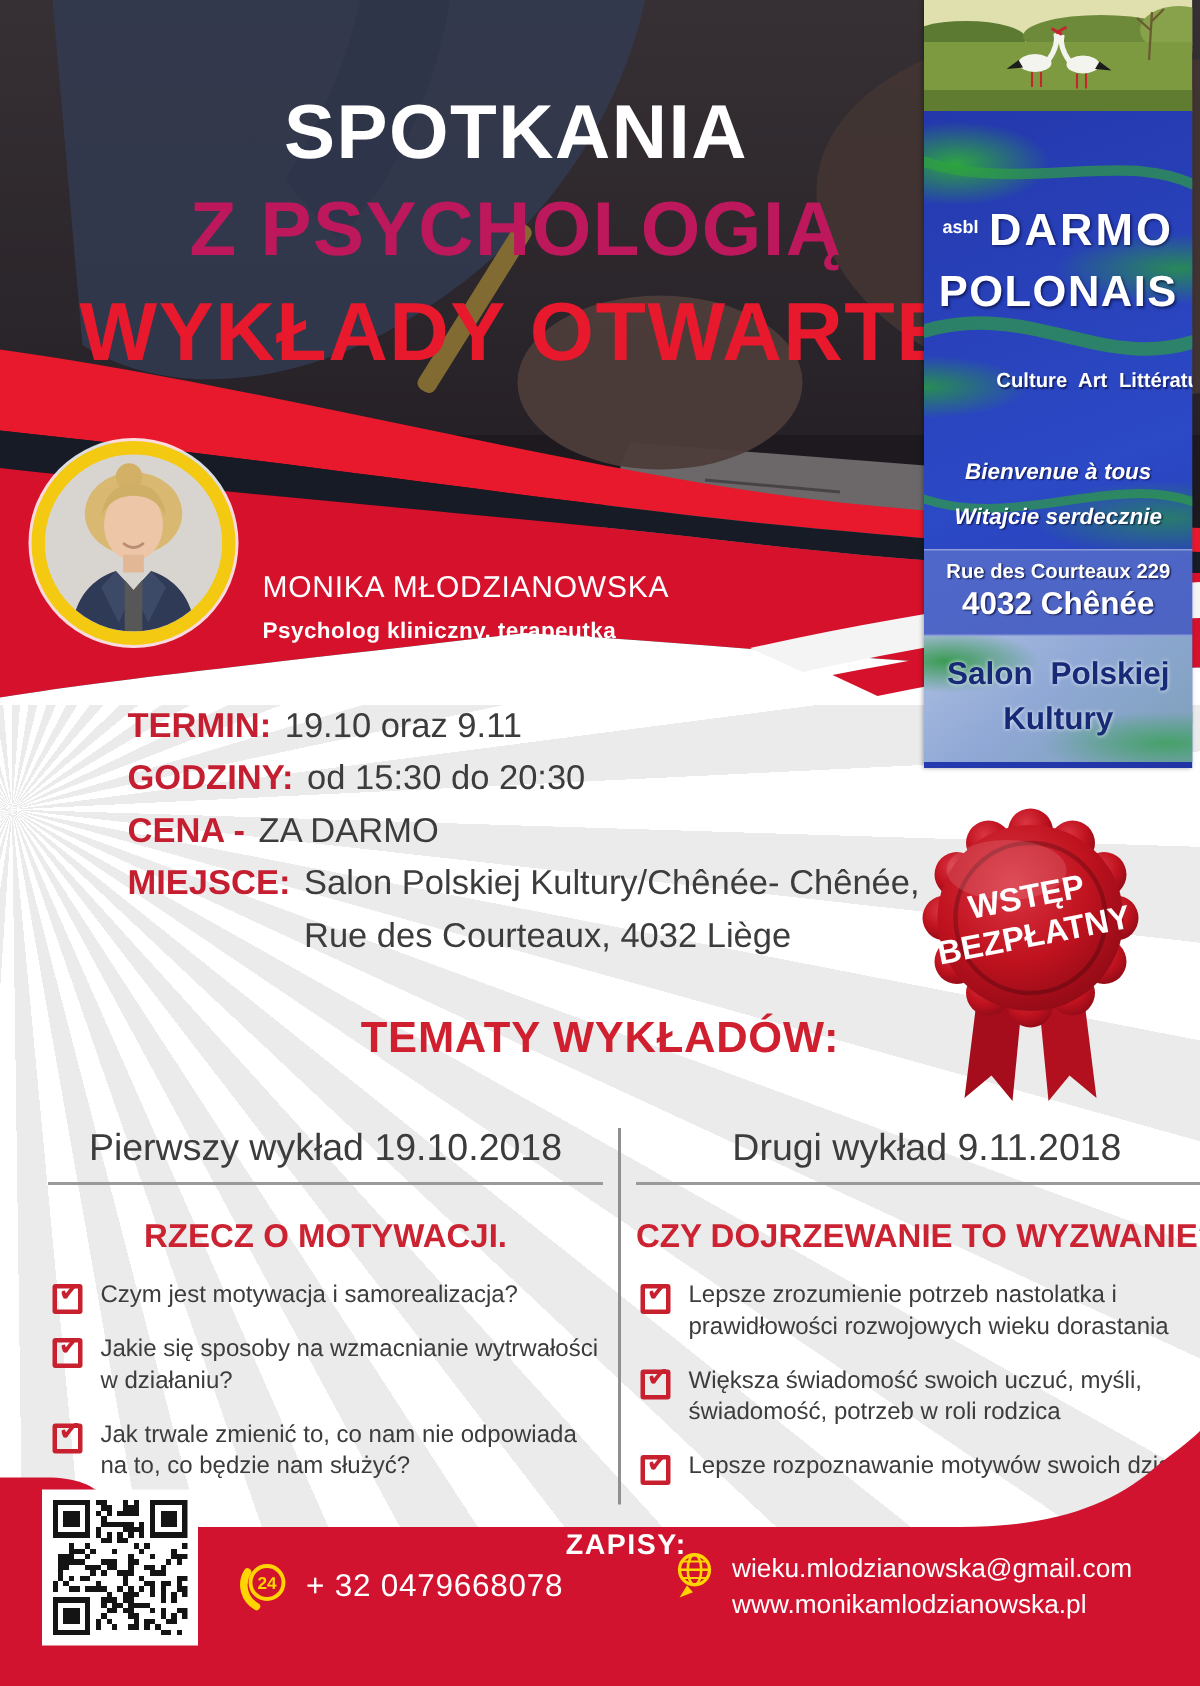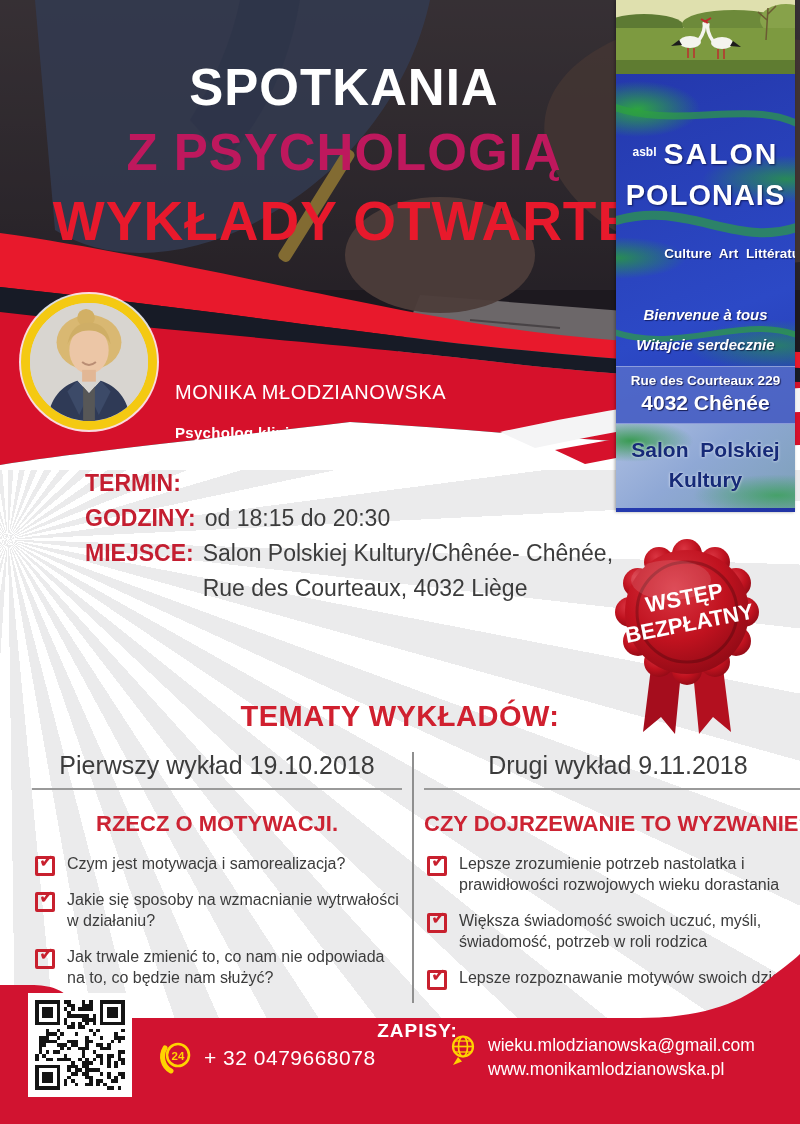--- a/index.html
+++ b/index.html
@@ -27,21 +27,21 @@
 
   .avatar{
     left:21px;top:294px;width:118px;height:118px;border-radius:50%;
     border:9px solid #f4c912;box-shadow:0 0 0 2px rgba(255,255,255,.85);
     overflow:hidden;z-index:3;background:#d8d5d0;
   }
   .avatar svg{display:block;width:100%;height:100%;}
 
   .speaker{left:175px;top:382px;z-index:3;color:#fff;}
   .speaker-name{font-size:20px;letter-spacing:.5px;line-height:1.05;}
-  .speaker-role{font-size:15px;font-weight:bold;letter-spacing:.3px;margin-top:21px;}
+  .speaker-role{font-size:15px;font-weight:bold;letter-spacing:.3px;margin-top:9px;}
 
   
   .sidebar{left:616px;top:0;width:179px;height:512px;z-index:3;overflow:hidden;
     box-shadow:-1px 0 3px rgba(0,0,0,.35);}
   .storks{position:absolute;left:0;top:0;width:179px;height:74px;}
   .sb-body{position:absolute;left:0;top:74px;width:179px;height:438px;
     background:
       radial-gradient(ellipse 90px 40px at 12% 8%,rgba(46,170,60,.95),rgba(46,170,60,0) 70%),
       radial-gradient(ellipse 120px 34px at 95% 24%,rgba(40,160,55,.75),rgba(40,160,55,0) 70%),
       radial-gradient(ellipse 100px 30px at 0% 42%,rgba(40,160,55,.8),rgba(40,160,55,0) 70%),
@@ -72,21 +72,21 @@
   
   .details{left:85px;top:466px;z-index:2;}
   .detail-row{display:flex;font-size:23px;line-height:35px;color:#3c3c3c;}
   .detail-label{color:#c41e30;font-weight:bold;margin-right:9px;white-space:nowrap;}
   .detail-value{white-space:nowrap;}
 
   
   .badge{left:599px;top:520px;width:176px;height:228px;z-index:2;}
 
   
-  .topics-heading{left:0;top:700px;width:800px;text-align:center;z-index:2;
+  .topics-heading{left:0;top:676px;width:800px;text-align:center;z-index:2;
     font-size:29px;font-weight:bold;color:#d0202f;letter-spacing:.5px;}
   .columns{left:22px;top:752px;width:758px;z-index:2;display:flex;}
   .col{box-sizing:border-box;padding:0 10px;}
   .col-left{flex:0 0 390px;}
   .col-right{flex:1;border-left:2px solid #8f8f8f;}
   .date-title{font-size:25px;color:#3c3c3c;text-align:center;line-height:1.1;}
   .date-underline{border-bottom:2.5px solid #9a9a9a;margin-top:8px;}
   .topic-title{margin-top:21px;font-size:22px;font-weight:bold;color:#cc2333;text-align:center;white-space:nowrap;}
   .bullets{list-style:none;margin:16px 0 0 0;padding:0;}
   .bullets li{position:relative;padding-left:35px;margin-bottom:15px;
@@ -205,44 +205,49 @@
     <div class="sb-body">
       <svg style="position:absolute;left:0;top:0" width="179" height="438" viewBox="0 0 179 438">
         <g fill="none" stroke="#2ea43c" opacity=".65">
           <path d="M-10,30 C60,60 140,20 190,55" stroke-width="7"></path>
           <path d="M-10,150 C70,120 120,180 190,150" stroke-width="9"></path>
           <path d="M-10,255 C60,285 130,235 190,265" stroke-width="6"></path>
           <path d="M-10,420 C60,390 130,430 190,400" stroke-width="8"></path>
         </g>
       </svg>
       <div class="sb-text sb-asbl-row">
-        <span class="sb-asbl">asbl</span><span class="sb-org1">SALON</span>
+        <span class="sb-asbl">asbl</span><span class="sb-org1">DARMO</span>
       </div>
       <div class="sb-text sb-org2">POLONAIS</div>
       <div class="sb-text sb-tagline">Culture Art Littérature</div>
       <div class="sb-text sb-welcome-fr">Bienvenue à tous</div>
       <div class="sb-text sb-welcome-pl">Witajcie serdecznie</div>
       <div class="sb-text sb-address">
         <div class="sb-addr1">Rue des Courteaux 229</div>
         <div class="sb-addr2">4032 Chênée</div>
       </div>
       <div class="sb-text sb-plblock">
         <div class="sb-pl1">Salon Polskiej</div>
         <div class="sb-pl2">Kultury</div>
       </div>
     </div>
   </div>
 
   <div class="abs details">
     <div class="detail-row">
       <span class="detail-label">TERMIN:</span>
+      <span class="detail-value">19.10 oraz 9.11</span>
     </div>
     <div class="detail-row">
       <span class="detail-label">GODZINY:</span>
-      <span class="detail-value">od 18:15 do 20:30</span>
+      <span class="detail-value">od 15:30 do 20:30</span>
+    </div>
+    <div class="detail-row">
+      <span class="detail-label">CENA -</span>
+      <span class="detail-value">ZA DARMO</span>
     </div>
     <div class="detail-row">
       <span class="detail-label">MIEJSCE:</span>
       <span>
         <div class="detail-value">Salon Polskiej Kultury/Chênée- Chênée,</div>
         <div class="detail-value">Rue des Courteaux, 4032 Liège</div>
       </span>
     </div>
   </div>
 

